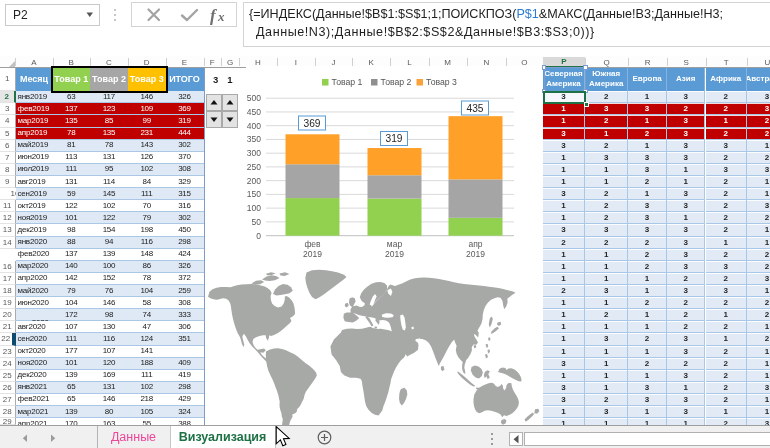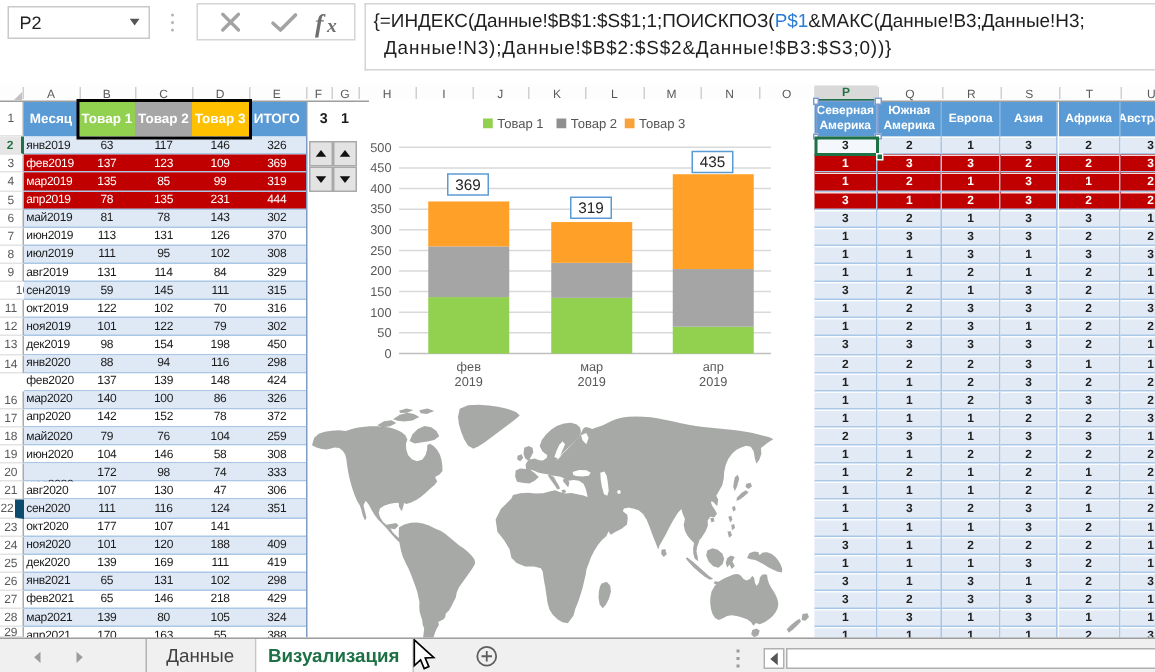--- a/index.html
+++ b/index.html
@@ -88,21 +88,21 @@
 <div class="abs" style="left:0px;top:212.3px;width:15.5px;height:12.11px;font-size:8px;display:flex;align-items:center;justify-content:center;border-bottom:1px solid #e3e3e3;color:#595959;border-right:1px solid #ababab;">12</div>
 <div class="abs" style="left:0px;top:224.41px;width:15.5px;height:12.11px;font-size:8px;display:flex;align-items:center;justify-content:center;border-bottom:1px solid #e3e3e3;color:#595959;border-right:1px solid #ababab;">13</div>
 <div class="abs" style="left:0px;top:236.52px;width:15.5px;height:12.11px;font-size:8px;display:flex;align-items:center;justify-content:center;border-bottom:1px solid #e3e3e3;color:#595959;border-right:1px solid #ababab;">14</div>
 <div class="abs" style="left:0px;top:248.63px;width:15.5px;height:12.11px;font-size:8px;display:flex;align-items:center;justify-content:center;border-bottom:1px solid #e3e3e3;color:#595959;border-right:1px solid #ababab;margin-left:20px;">15</div>
 <div class="abs" style="left:0px;top:260.74px;width:15.5px;height:12.11px;font-size:8px;display:flex;align-items:center;justify-content:center;border-bottom:1px solid #e3e3e3;color:#595959;border-right:1px solid #ababab;">16</div>
 <div class="abs" style="left:0px;top:272.85px;width:15.5px;height:12.11px;font-size:8px;display:flex;align-items:center;justify-content:center;border-bottom:1px solid #e3e3e3;color:#595959;border-right:1px solid #ababab;">17</div>
 <div class="abs" style="left:0px;top:284.96px;width:15.5px;height:12.11px;font-size:8px;display:flex;align-items:center;justify-content:center;border-bottom:1px solid #e3e3e3;color:#595959;border-right:1px solid #ababab;">18</div>
 <div class="abs" style="left:0px;top:297.07px;width:15.5px;height:12.11px;font-size:8px;display:flex;align-items:center;justify-content:center;border-bottom:1px solid #e3e3e3;color:#595959;border-right:1px solid #ababab;">19</div>
 <div class="abs" style="left:0px;top:309.18px;width:15.5px;height:12.11px;font-size:8px;display:flex;align-items:center;justify-content:center;border-bottom:1px solid #e3e3e3;color:#595959;border-right:1px solid #ababab;">20</div>
 <div class="abs" style="left:0px;top:321.29px;width:15.5px;height:12.11px;font-size:8px;display:flex;align-items:center;justify-content:center;border-bottom:1px solid #e3e3e3;color:#595959;border-right:1px solid #ababab;">21</div>
-<div class="abs" style="left:0px;top:333.4px;width:15.5px;height:12.11px;font-size:8px;display:flex;align-items:center;justify-content:center;border-bottom:1px solid #e3e3e3;color:#595959;border-right:6px solid #0c4a6e;">22</div>
+<div class="abs" style="left:0px;top:333.4px;width:15.5px;height:12.11px;font-size:8px;display:flex;align-items:center;justify-content:center;border-bottom:1px solid #e3e3e3;color:#595959;border-right:4px solid #0c4a6e;">22</div>
 <div class="abs" style="left:0px;top:345.51px;width:15.5px;height:12.11px;font-size:8px;display:flex;align-items:center;justify-content:center;border-bottom:1px solid #e3e3e3;color:#595959;border-right:1px solid #ababab;">23</div>
 <div class="abs" style="left:0px;top:357.62px;width:15.5px;height:12.11px;font-size:8px;display:flex;align-items:center;justify-content:center;border-bottom:1px solid #e3e3e3;color:#595959;border-right:1px solid #ababab;">24</div>
 <div class="abs" style="left:0px;top:369.73px;width:15.5px;height:12.11px;font-size:8px;display:flex;align-items:center;justify-content:center;border-bottom:1px solid #e3e3e3;color:#595959;border-right:1px solid #ababab;">25</div>
 <div class="abs" style="left:0px;top:381.84px;width:15.5px;height:12.11px;font-size:8px;display:flex;align-items:center;justify-content:center;border-bottom:1px solid #e3e3e3;color:#595959;border-right:1px solid #ababab;">26</div>
 <div class="abs" style="left:0px;top:393.95px;width:15.5px;height:12.11px;font-size:8px;display:flex;align-items:center;justify-content:center;border-bottom:1px solid #e3e3e3;color:#595959;border-right:1px solid #ababab;">27</div>
 <div class="abs" style="left:0px;top:406.06px;width:15.5px;height:12.11px;font-size:8px;display:flex;align-items:center;justify-content:center;border-bottom:1px solid #e3e3e3;color:#595959;border-right:1px solid #ababab;">28</div>
 <div class="abs" style="left:0px;top:418.17px;width:15.5px;height:6.83px;font-size:8px;display:flex;align-items:center;justify-content:center;border-bottom:1px solid #e3e3e3;color:#595959;border-right:1px solid #ababab;">29</div>
 <div class="abs" style="left:15.5px;top:67.5px;width:37px;height:23.7px;background:#5b9bd5;color:#fff;font-weight:bold;font-size:9px;white-space:nowrap;display:flex;align-items:center;justify-content:center;">Месяц</div>
 <div class="abs" style="left:52.5px;top:67.5px;width:37.5px;height:23.7px;background:#92d050;color:#fff;font-weight:bold;font-size:9px;white-space:nowrap;display:flex;align-items:center;justify-content:center;">Товар 1</div>
 <div class="abs" style="left:90px;top:67.5px;width:38px;height:23.7px;background:#a6a6a6;color:#fff;font-weight:bold;font-size:9px;white-space:nowrap;display:flex;align-items:center;justify-content:center;">Товар 2</div>
@@ -626,21 +626,21 @@
 <div class="abs" style="left:543px;top:90.5px;width:43px;height:13.5px;border:2px solid #1e7145;"></div>
 <div class="abs" style="left:583.5px;top:101.5px;width:5.5px;height:5.5px;background:#1e7145;border:1px solid #fff;"></div>
 <div class="abs" style="left:0px;top:425px;width:771px;height:23px;background:#f0f0f0;border-top:1px solid #9e9e9e;"></div>
 <svg class="abs" style="left:22px;top:434px" width="6" height="9">
     <path d="M5,0.5 L0.8,4.2 L5,8 Z" fill="#9c9c9c"></path>
   </svg>
 <svg class="abs" style="left:50px;top:434px" width="6" height="9">
     <path d="M1,0.5 L5.2,4.2 L1,8 Z" fill="#9c9c9c"></path>
   </svg>
 <div class="abs" style="left:96.5px;top:426px;width:1px;height:22px;background:#b3b3b3;"></div>
-<div class="abs" style="left:97.5px;top:426px;width:72px;height:21.5px;color:#404040;font-size:12.5px;display:flex;align-items:center;justify-content:center;">Данные</div>
+<div class="abs" style="left:97.5px;top:426px;width:72px;height:21.5px;color:#ec4899;font-size:12.5px;display:flex;align-items:center;justify-content:center;">Данные</div>
 <div class="abs" style="left:169.5px;top:426px;width:1px;height:22px;background:#c6c6c6;"></div>
 <div class="abs" style="left:170.5px;top:426px;width:104px;height:21.5px;background:#fff;color:#1e7145;font-weight:bold;font-size:12.5px;display:flex;align-items:center;justify-content:center;">Визуализация</div>
 <div class="abs" style="left:274.5px;top:426px;width:1px;height:22px;background:#c6c6c6;"></div>
 <svg class="abs" style="left:317px;top:430px" width="16" height="16">
     <circle cx="7.5" cy="7.5" r="6.3" fill="none" stroke="#5e5e5e" stroke-width="1.2"></circle>
     <path d="M7.5,4 V11 M4,7.5 H11" stroke="#5e5e5e" stroke-width="1.2"></path>
   </svg>
 <div class="abs" style="left:491px;top:433.2px;width:2.2px;height:2.2px;background:#9a9a9a;"></div>
 <div class="abs" style="left:491px;top:438.2px;width:2.2px;height:2.2px;background:#9a9a9a;"></div>
 <div class="abs" style="left:491px;top:442.6px;width:2.2px;height:2.2px;background:#9a9a9a;"></div>

